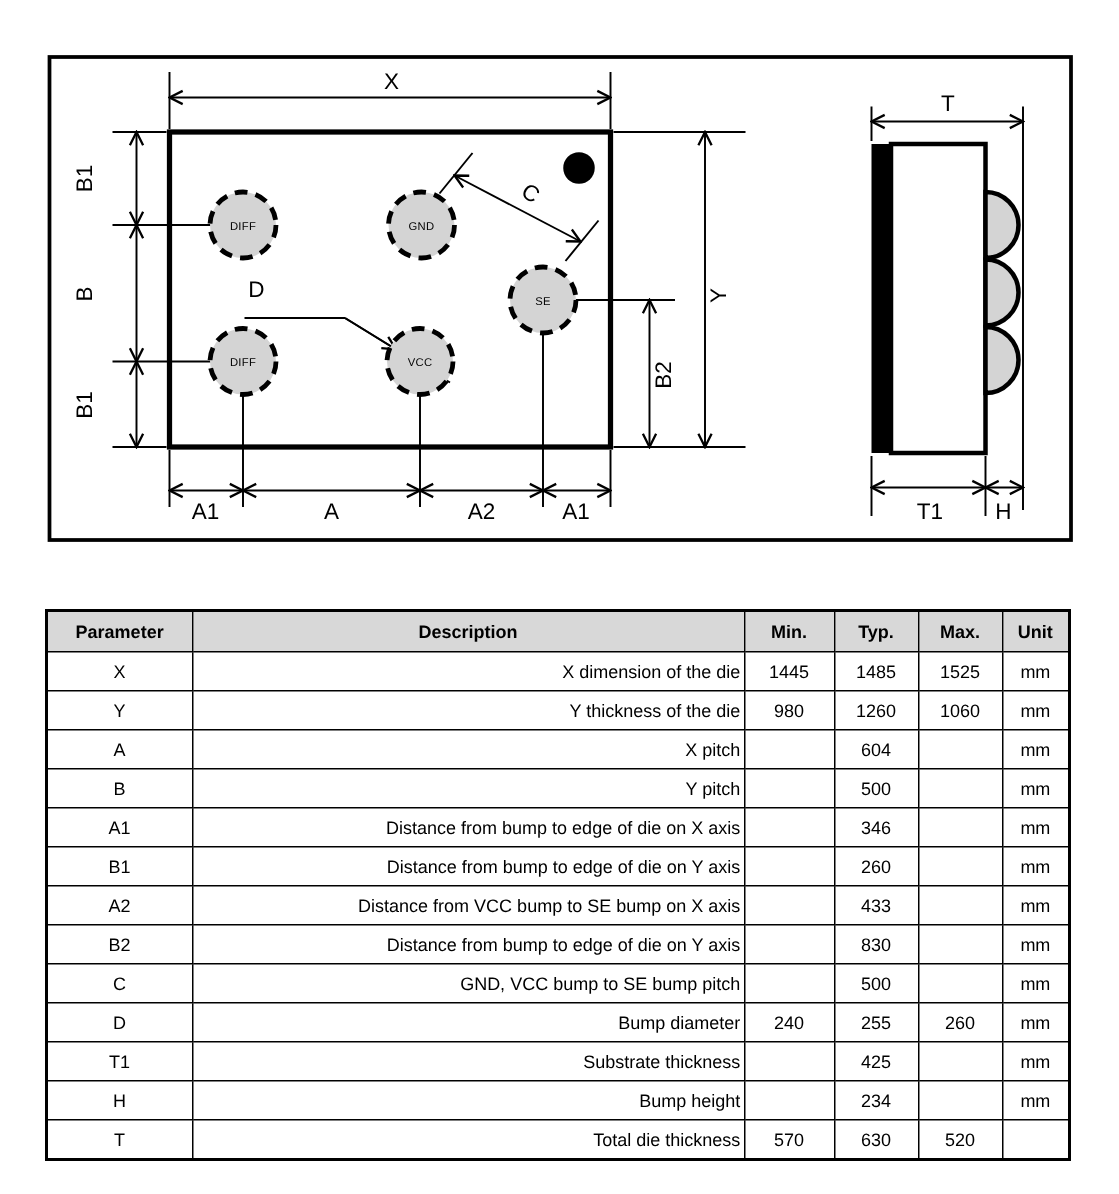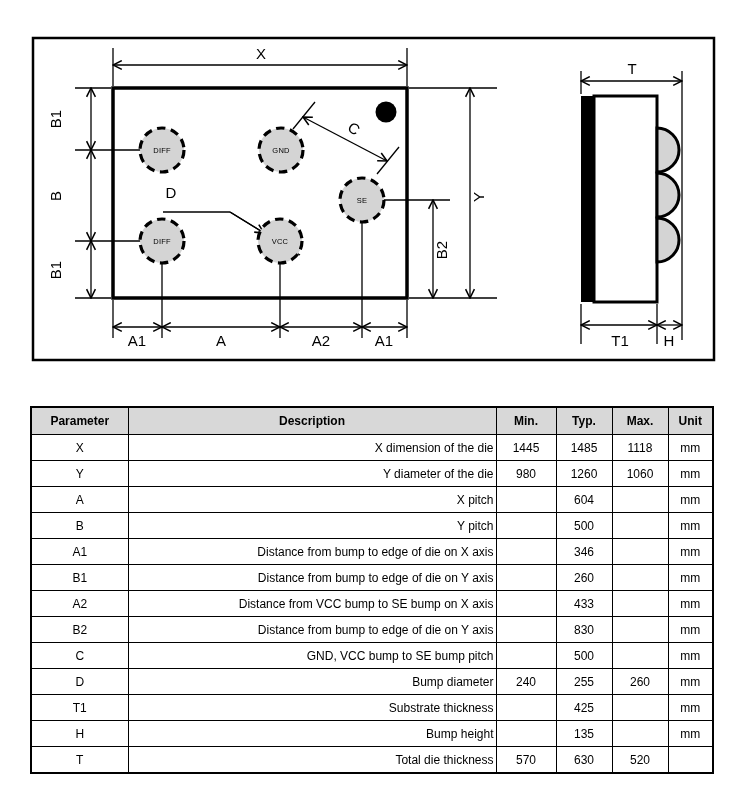--- a/index.html
+++ b/index.html
@@ -159,26 +159,26 @@
         <th>Max.</th>
         <th>Unit</th>
       </tr>
     </thead>
     <tbody>
       <tr>
         <td>X</td>
         <td class="desc">X dimension of the die</td>
         <td>1445</td>
         <td>1485</td>
-        <td>1118</td>
+        <td>1525</td>
         <td>mm</td>
       </tr>
       <tr>
         <td>Y</td>
-        <td class="desc">Y diameter of the die</td>
+        <td class="desc">Y thickness of the die</td>
         <td>980</td>
         <td>1260</td>
         <td>1060</td>
         <td>mm</td>
       </tr>
       <tr>
         <td>A</td>
         <td class="desc">X pitch</td>
         <td></td>
         <td>604</td>
@@ -246,21 +246,21 @@
         <td class="desc">Substrate thickness</td>
         <td></td>
         <td>425</td>
         <td></td>
         <td>mm</td>
       </tr>
       <tr>
         <td>H</td>
         <td class="desc">Bump height</td>
         <td></td>
-        <td>135</td>
+        <td>234</td>
         <td></td>
         <td>mm</td>
       </tr>
       <tr>
         <td>T</td>
         <td class="desc">Total die thickness</td>
         <td>570</td>
         <td>630</td>
         <td>520</td>
         <td></td>

